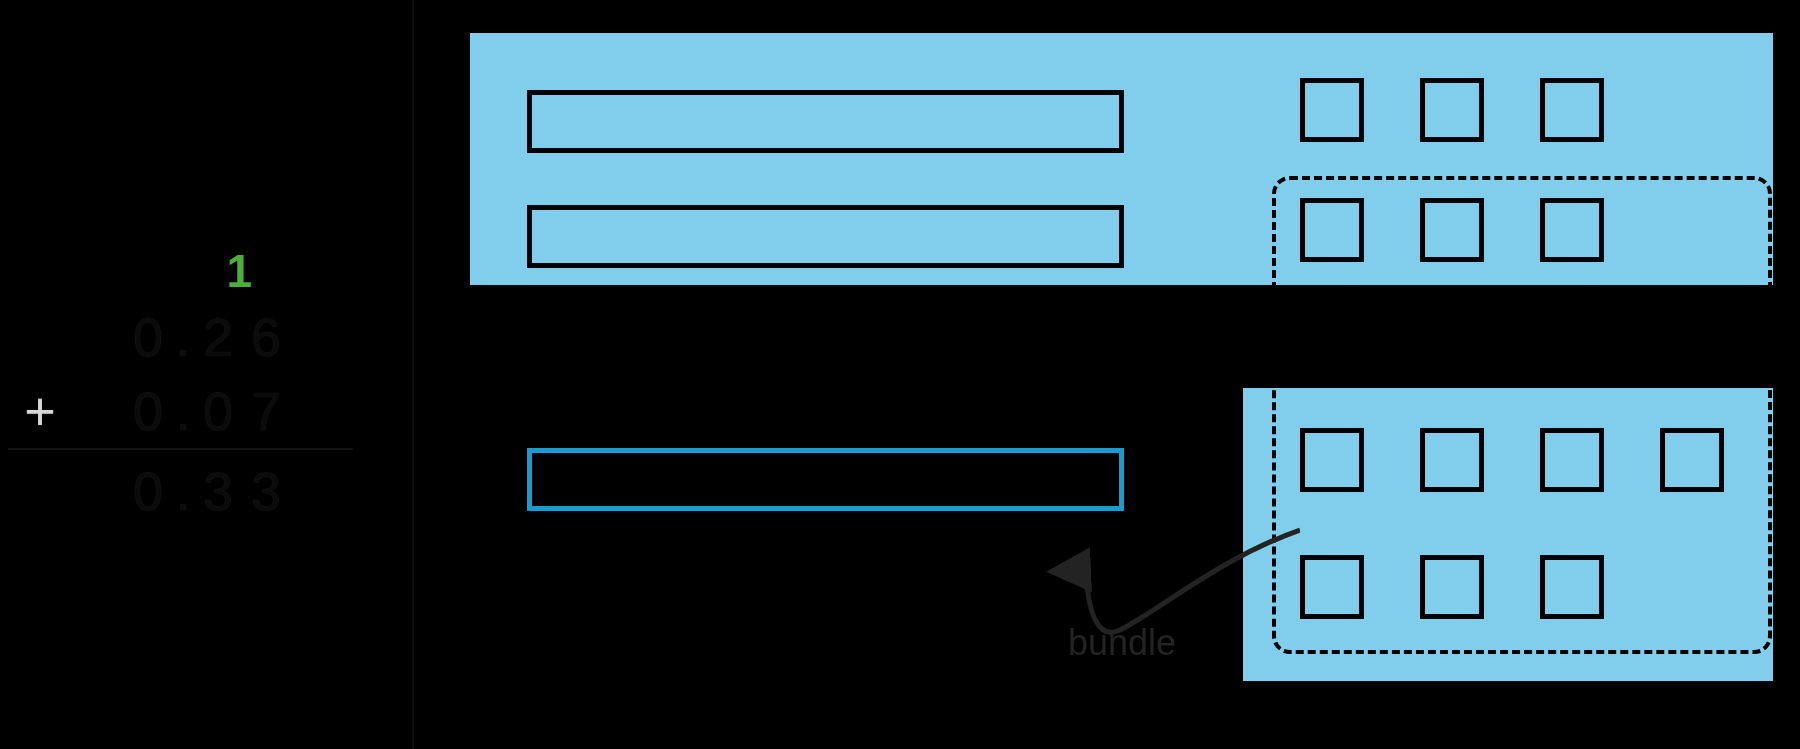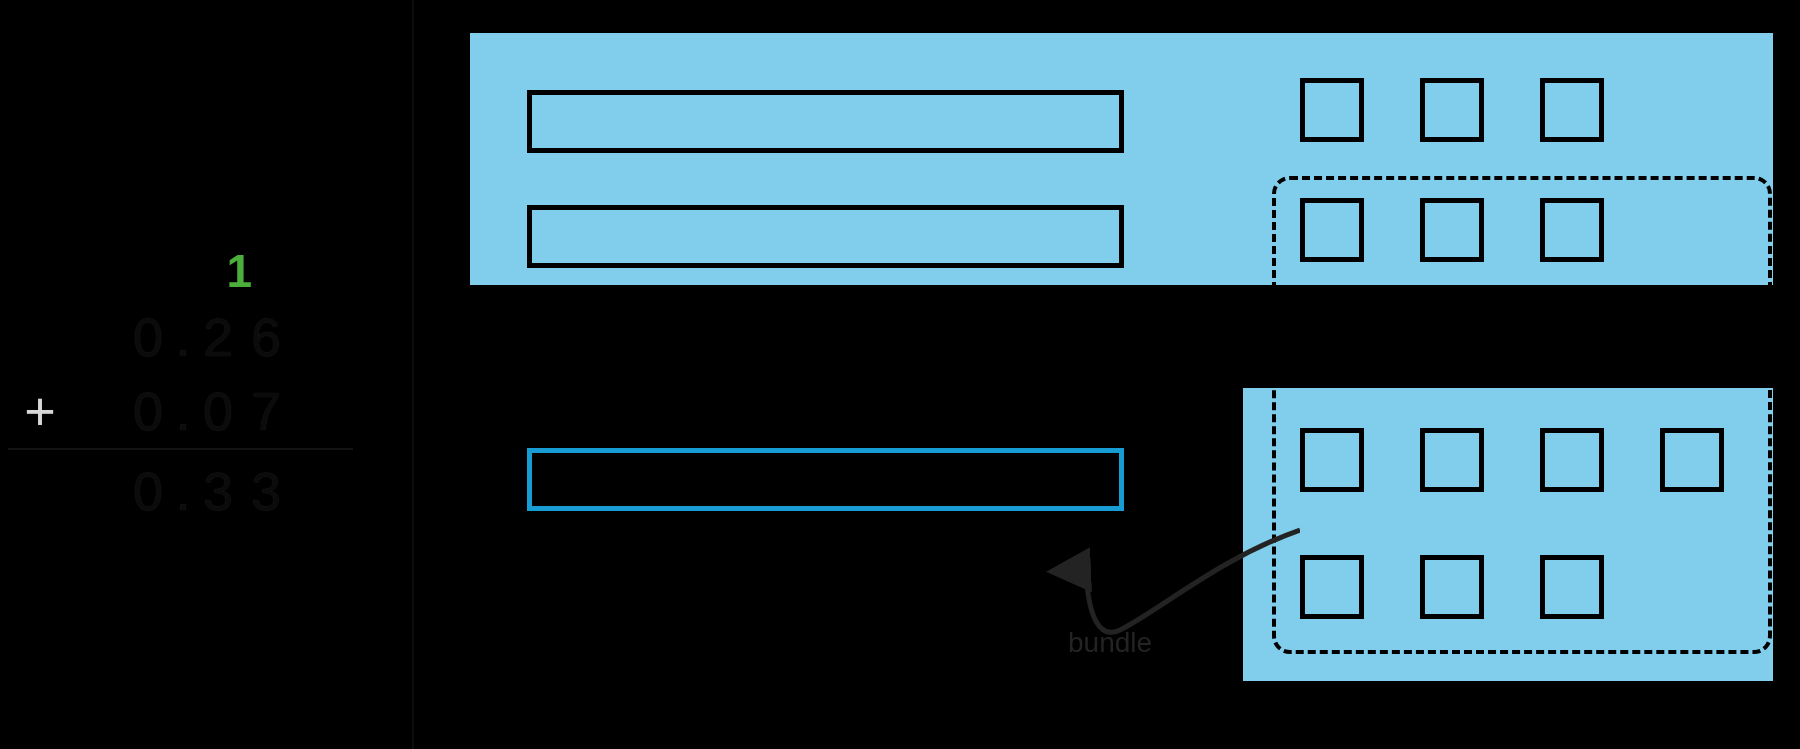--- a/index.html
+++ b/index.html
@@ -177,21 +177,21 @@
     top: 176px;
     width: 500px;
     height: 478px;
   }
 
   
   #bundle-label {
     position: absolute;
     left: 1068px;
     top: 625px;
-    font-size: 28px;
+    font-size: 36px;
     line-height: 36px;
     color: #232323;
     white-space: nowrap;
   }
   #bundle-arrow {
     position: absolute;
     left: 1010px;
     top: 500px;
     width: 290px;
     height: 160px;

